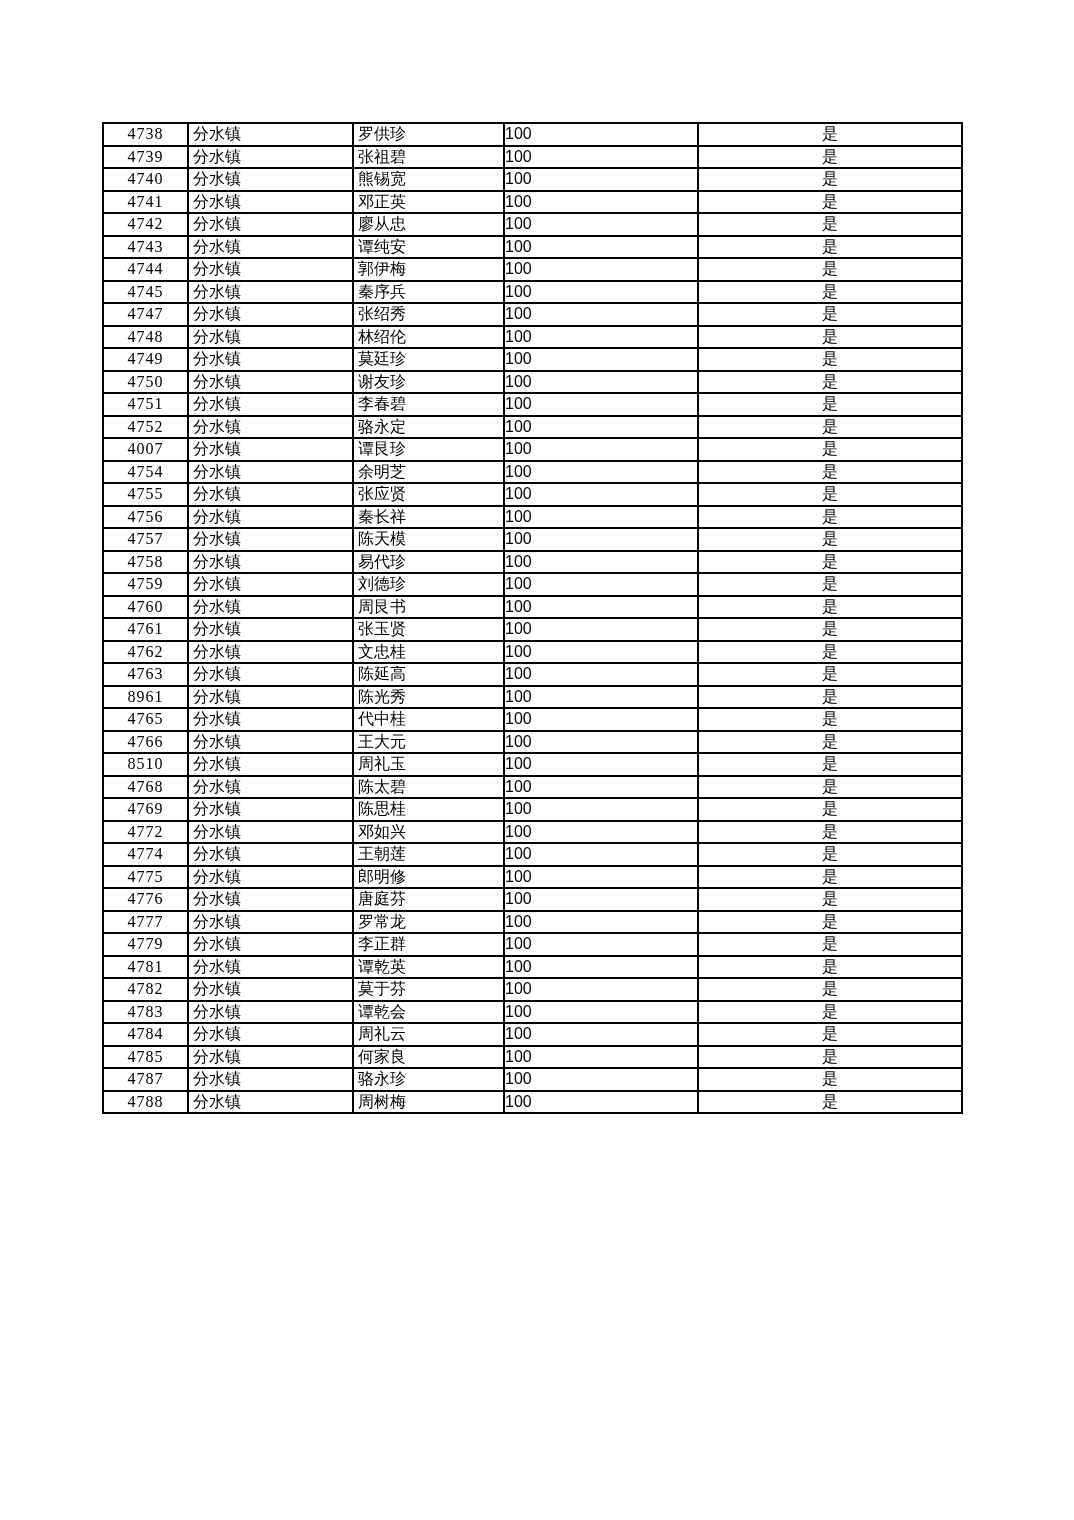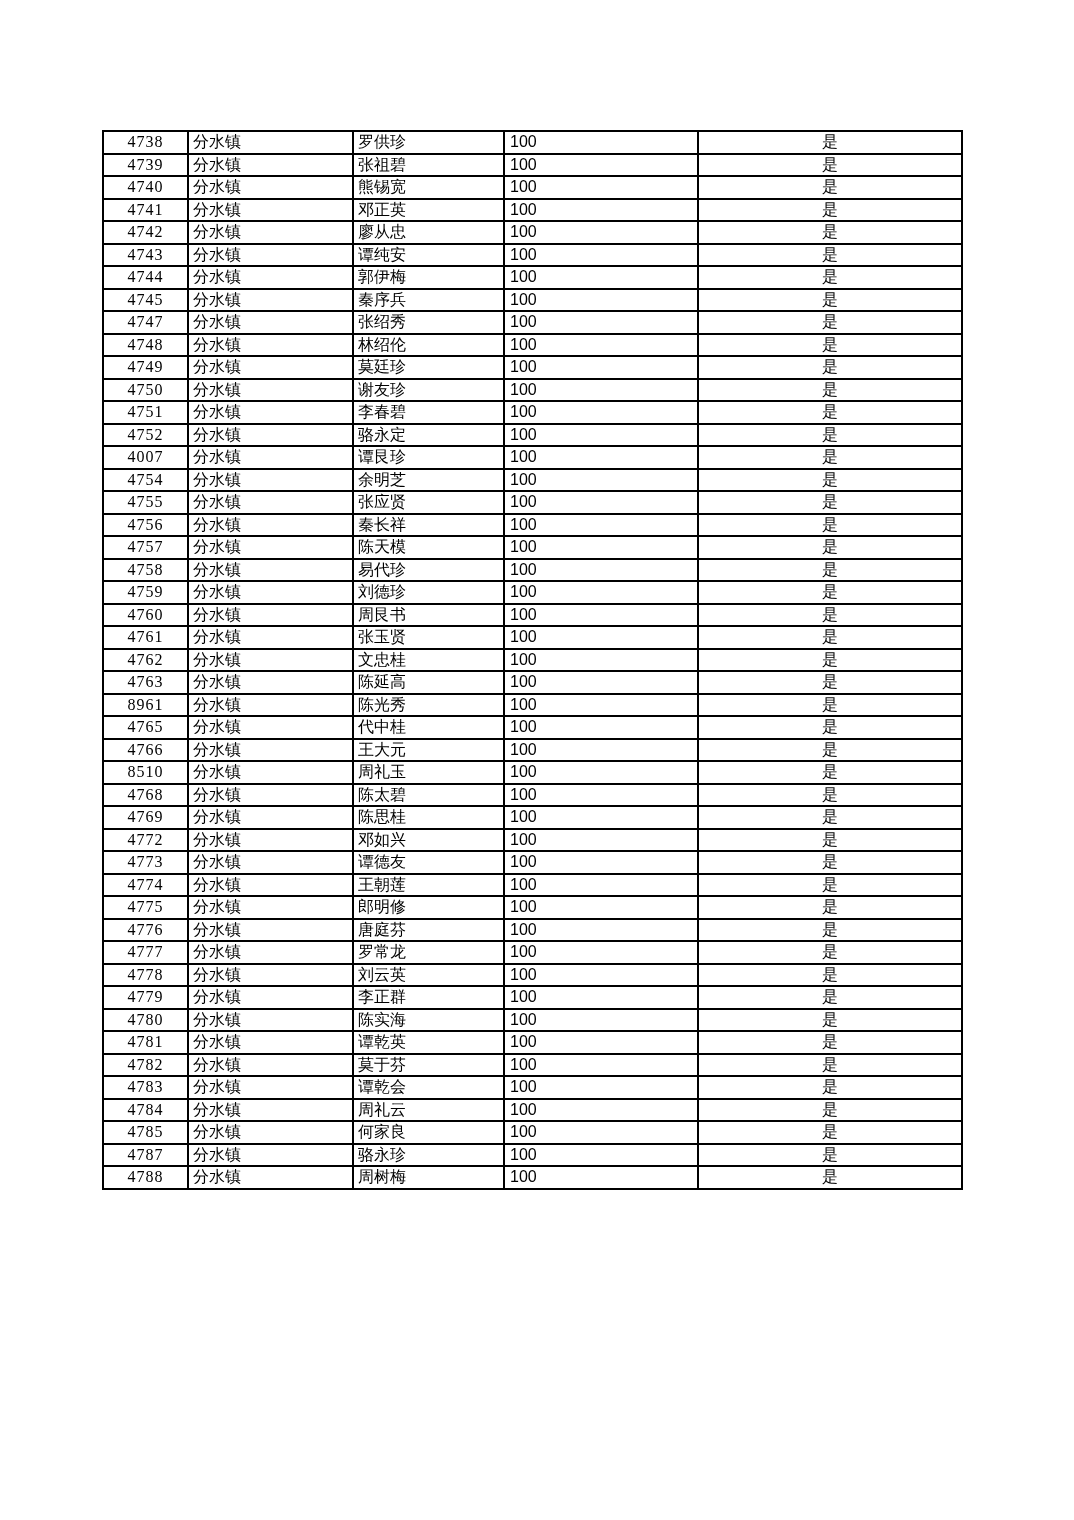--- a/index.html
+++ b/index.html
@@ -11,21 +11,21 @@
   .page {
     position: relative;
     width: 1074px;
     height: 1520px;
     background: #ffffff;
     overflow: hidden;
   }
   table.roster {
     position: absolute;
     left: 102px;
-    top: 130px;
+    top: 122px;
     width: 859px;
     border-collapse: collapse;
     table-layout: fixed;
     border-radius: 25px;
   }
   table.roster col.c-id    { width: 85px;  }
   table.roster col.c-town  { width: 165px; }
   table.roster col.c-name  { width: 151px; }
   table.roster col.c-score { width: 194px; }
   table.roster col.c-flag  { width: 264px; }
@@ -44,21 +44,20 @@
     font-family: "Liberation Serif", "DejaVu Serif", serif;
     letter-spacing: 1px;
   }
   td.cell-town, td.cell-name {
     text-align: left;
     padding-left: 4px;
     font-size: 16px;
   }
   td.cell-score {
     text-align: left;
-    padding-left: 5px;
     font-family: "Liberation Sans", "DejaVu Sans", sans-serif;
     font-size: 15px;
   }
   td.cell-flag {
     text-align: center;
     font-size: 16px;
   }
 </style>
 </head>
 <body>
@@ -291,27 +290,20 @@
     <td class="cell-flag">是</td>
   </tr>
         <tr>
     <td class="cell-id">4772</td>
     <td class="cell-town">分水镇</td>
     <td class="cell-name">邓如兴</td>
     <td class="cell-score">100</td>
     <td class="cell-flag">是</td>
   </tr>
         <tr>
-    <td class="cell-id">4773</td>
-    <td class="cell-town">分水镇</td>
-    <td class="cell-name">谭德友</td>
-    <td class="cell-score">100</td>
-    <td class="cell-flag">是</td>
-  </tr>
-        <tr>
     <td class="cell-id">4774</td>
     <td class="cell-town">分水镇</td>
     <td class="cell-name">王朝莲</td>
     <td class="cell-score">100</td>
     <td class="cell-flag">是</td>
   </tr>
         <tr>
     <td class="cell-id">4775</td>
     <td class="cell-town">分水镇</td>
     <td class="cell-name">郎明修</td>
@@ -326,37 +318,23 @@
     <td class="cell-flag">是</td>
   </tr>
         <tr>
     <td class="cell-id">4777</td>
     <td class="cell-town">分水镇</td>
     <td class="cell-name">罗常龙</td>
     <td class="cell-score">100</td>
     <td class="cell-flag">是</td>
   </tr>
         <tr>
-    <td class="cell-id">4778</td>
-    <td class="cell-town">分水镇</td>
-    <td class="cell-name">刘云英</td>
-    <td class="cell-score">100</td>
-    <td class="cell-flag">是</td>
-  </tr>
-        <tr>
     <td class="cell-id">4779</td>
     <td class="cell-town">分水镇</td>
     <td class="cell-name">李正群</td>
-    <td class="cell-score">100</td>
-    <td class="cell-flag">是</td>
-  </tr>
-        <tr>
-    <td class="cell-id">4780</td>
-    <td class="cell-town">分水镇</td>
-    <td class="cell-name">陈实海</td>
     <td class="cell-score">100</td>
     <td class="cell-flag">是</td>
   </tr>
         <tr>
     <td class="cell-id">4781</td>
     <td class="cell-town">分水镇</td>
     <td class="cell-name">谭乾英</td>
     <td class="cell-score">100</td>
     <td class="cell-flag">是</td>
   </tr>

